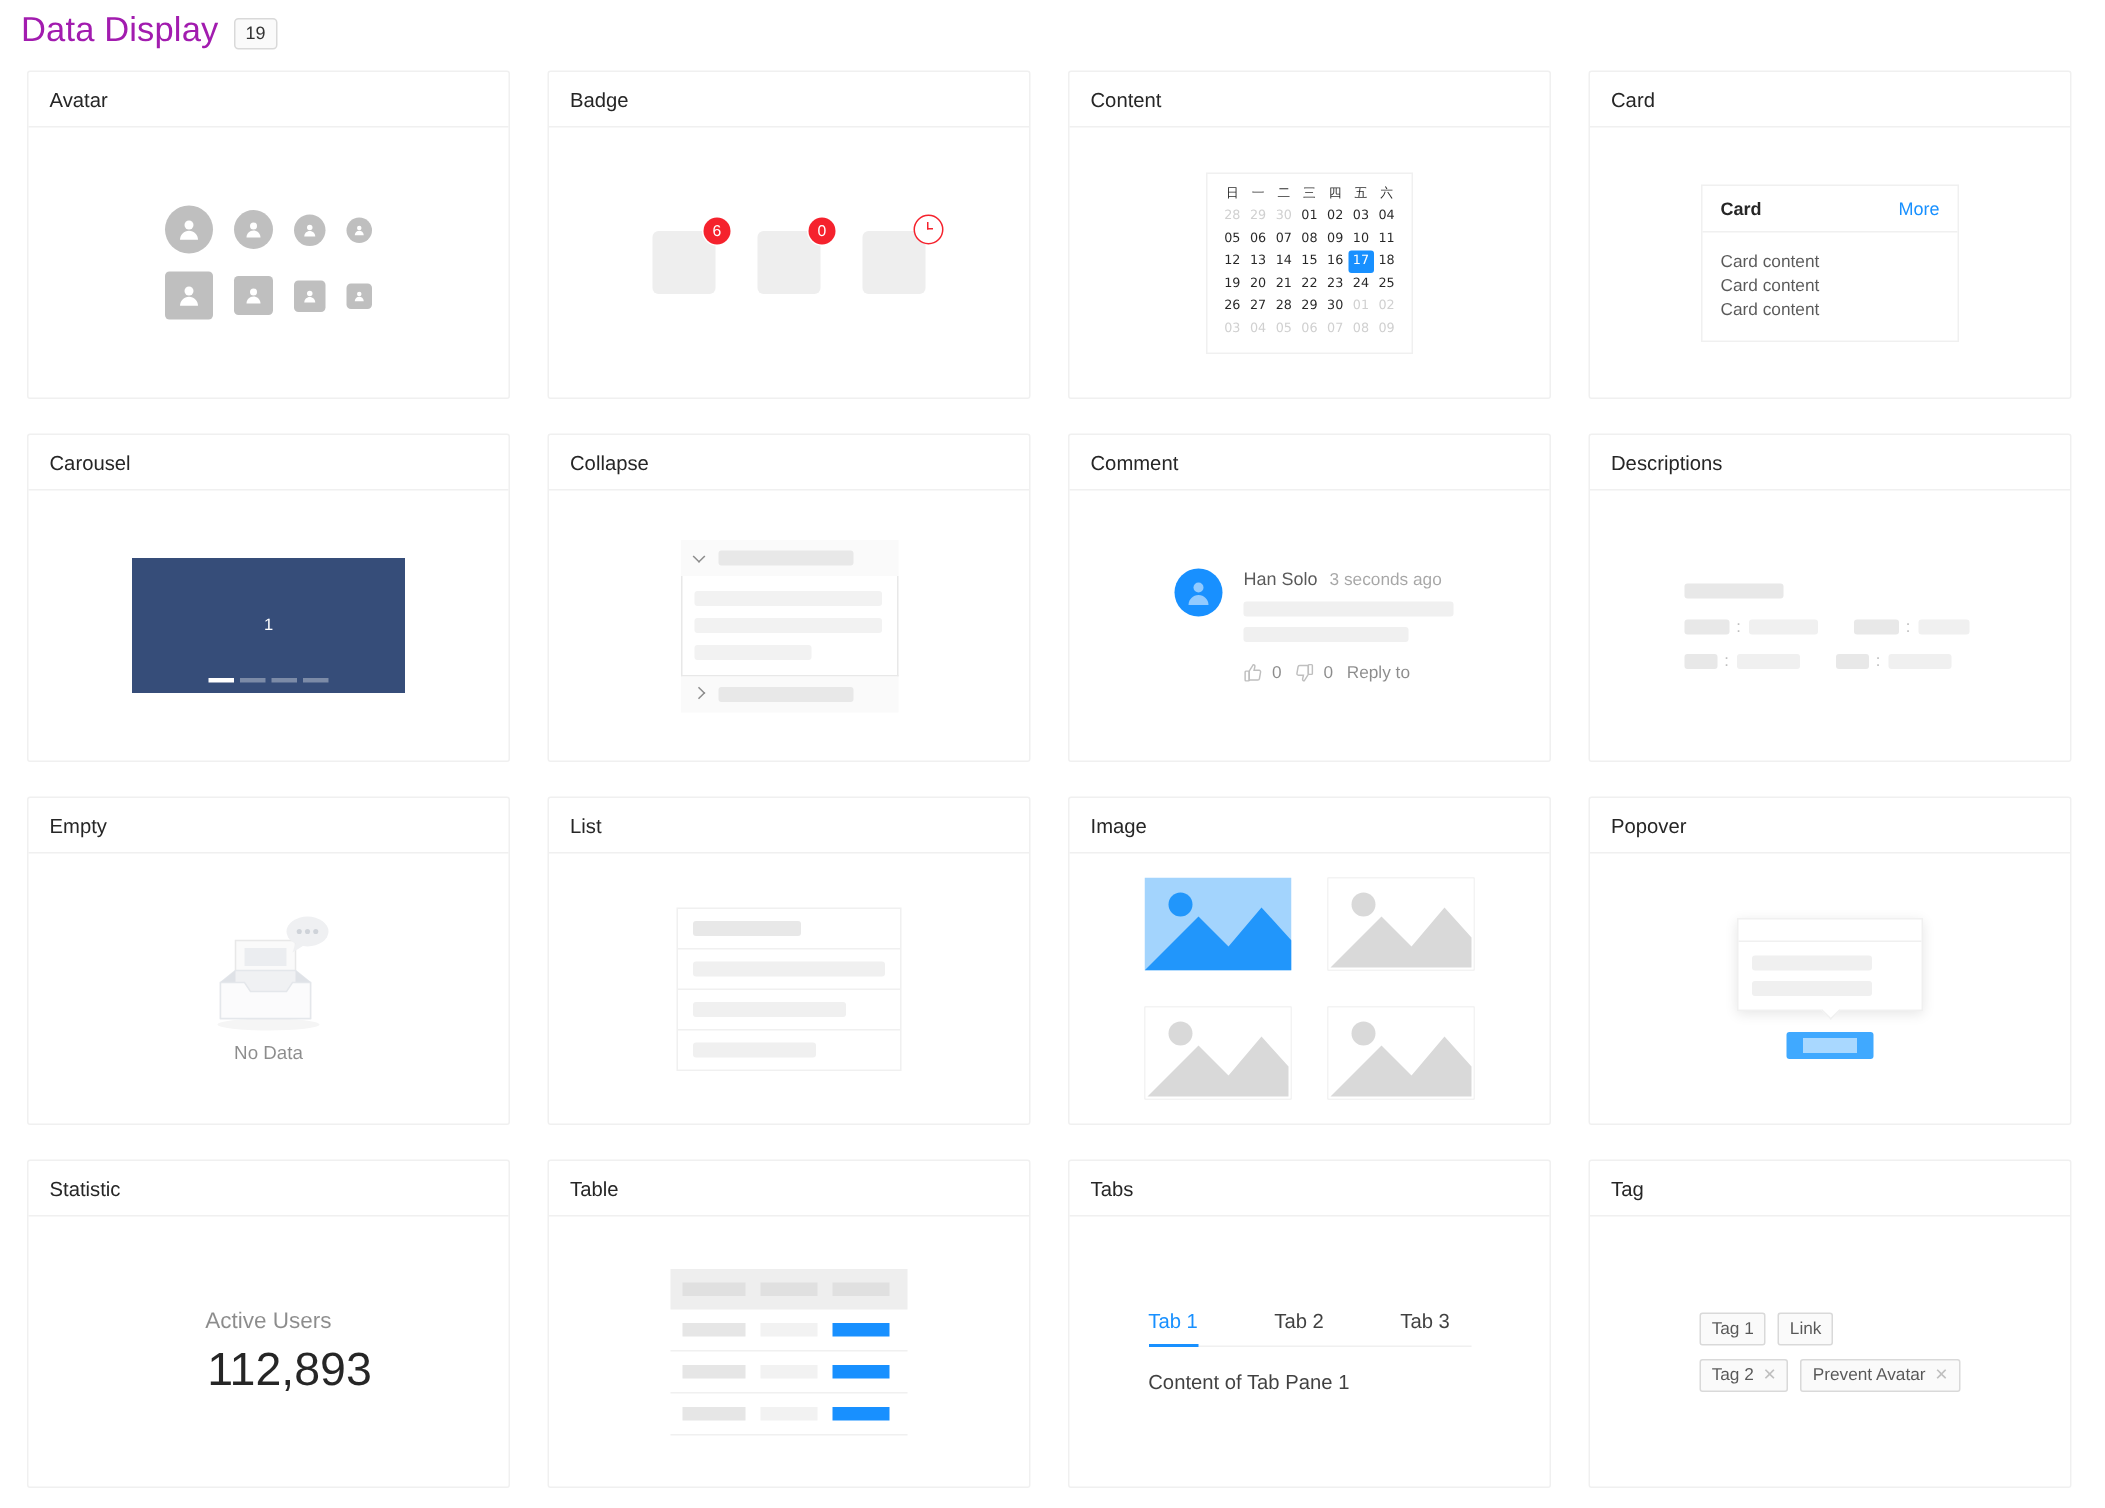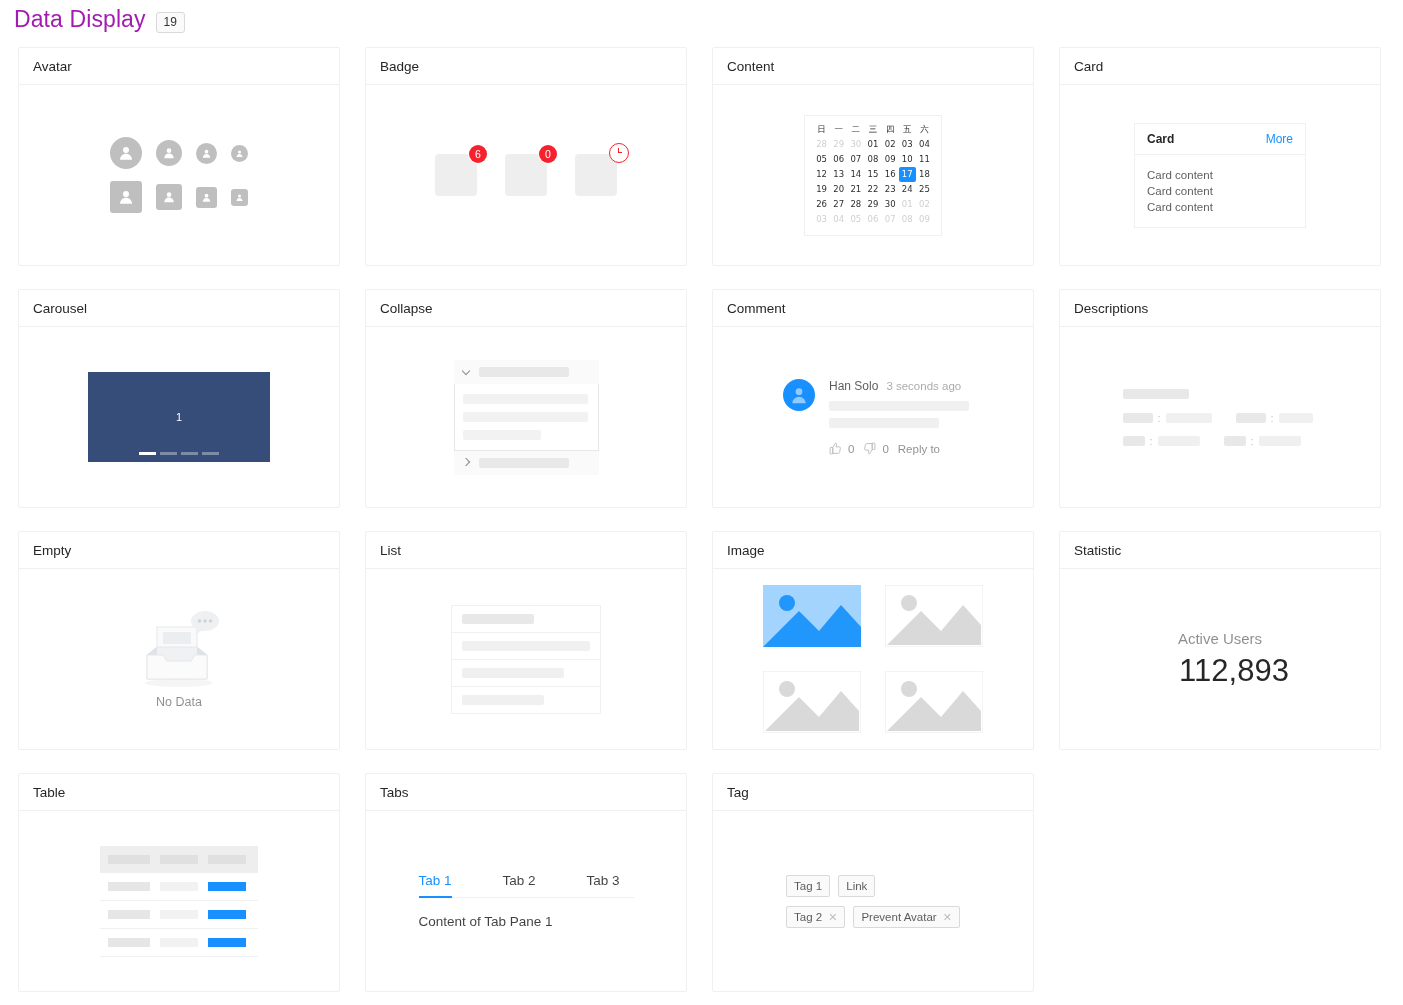--- a/index.html
+++ b/index.html
@@ -536,20 +536,38 @@
           </svg>
           <svg class="img-ph" viewBox="0 0 98 62">
             <rect width="98" height="62" fill="#fff" stroke="#e8e8e8"></rect>
             <circle cx="24" cy="18" r="8" fill="#d9d9d9"></circle>
             <path d="M2 60 L36 26 L56 46 L78 20 L96 40 L96 60 Z" fill="#d9d9d9"></path>
           </svg>
         </div>
       </div>
     </div>
 
+    <div class="card">
+      <div class="card-head">Popover</div>
+      <div class="card-body">
+        <div class="pop-wrap">
+          <div class="popover">
+            <div class="pop-title"><span class="bar"></span></div>
+            <div class="pop-body">
+              <span class="bar" style="width:80px;"></span>
+              <span class="bar" style="width:80px;"></span>
+            </div>
+            <span class="pop-arrow"></span>
+          </div>
+          <div class="pop-btn">
+            <span class="pop-btn-bar"></span>
+          </div>
+        </div>
+      </div>
+    </div>
 
     <div class="card row4">
       <div class="card-head">Statistic</div>
       <div class="card-body">
         <div class="stat">
           <div class="stat-title">Active Users</div>
           <div class="stat-value">112,893</div>
         </div>
       </div>
     </div>

